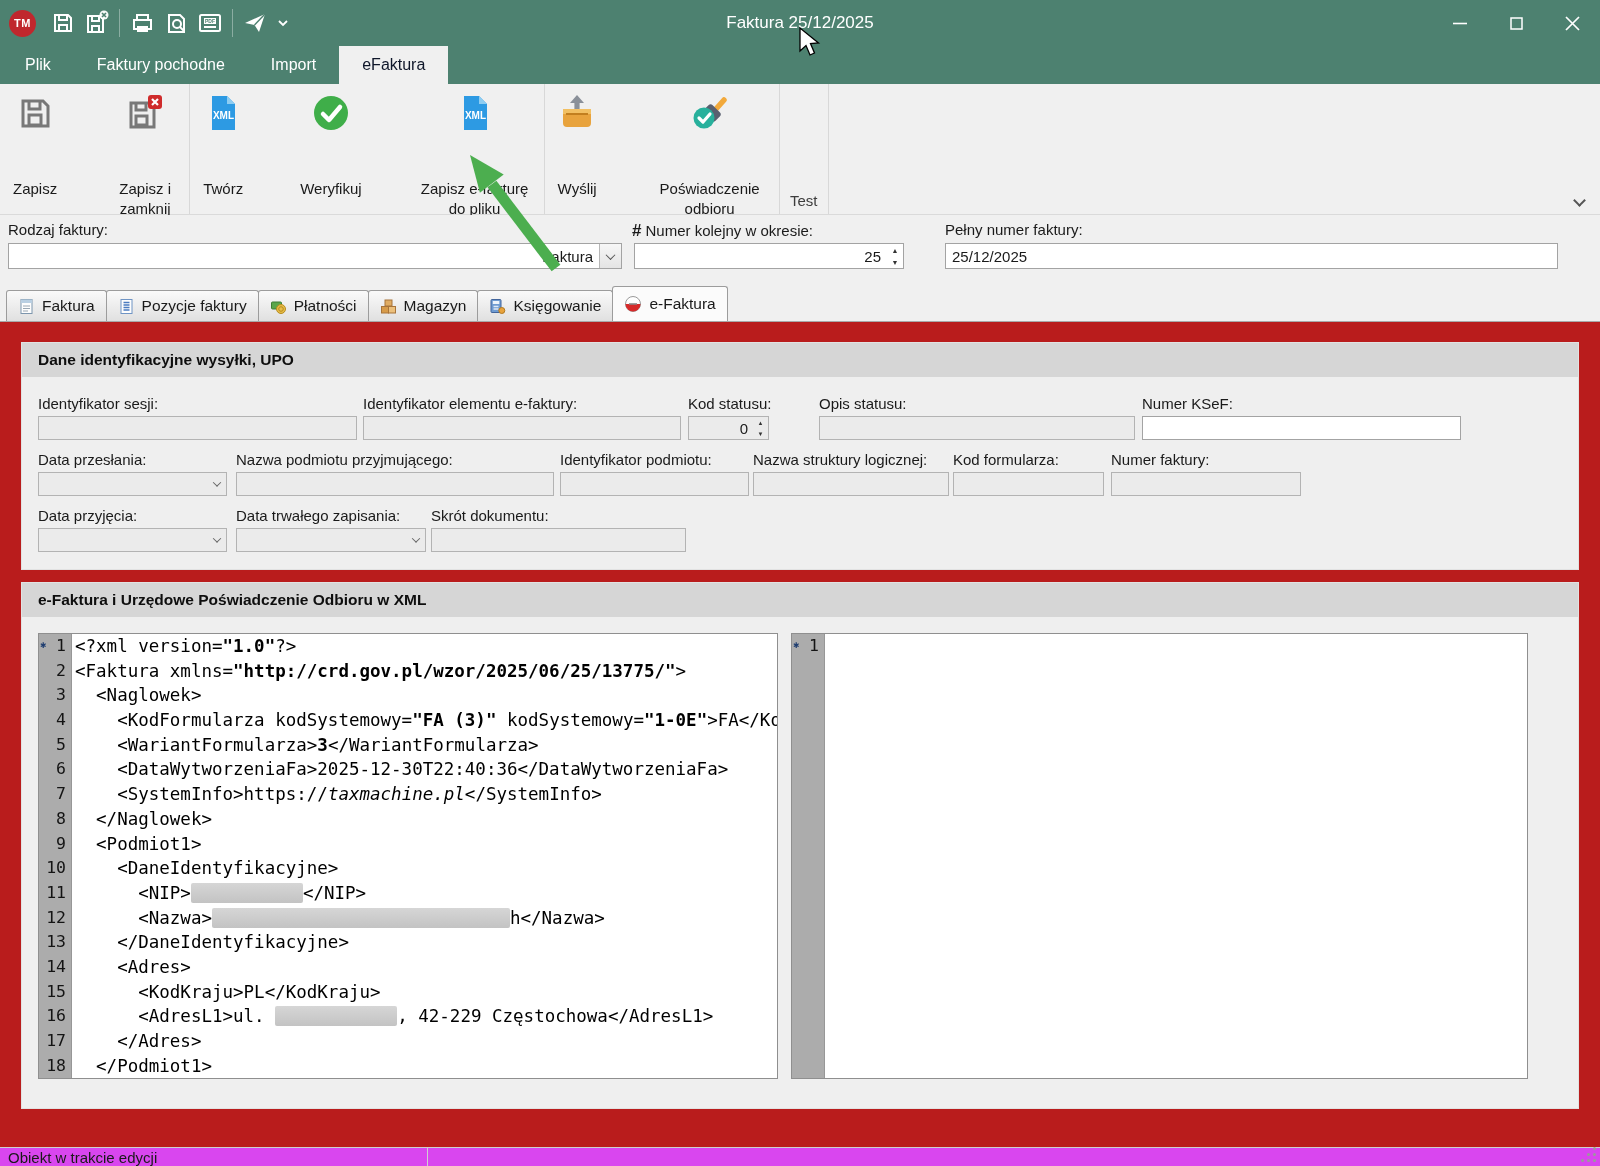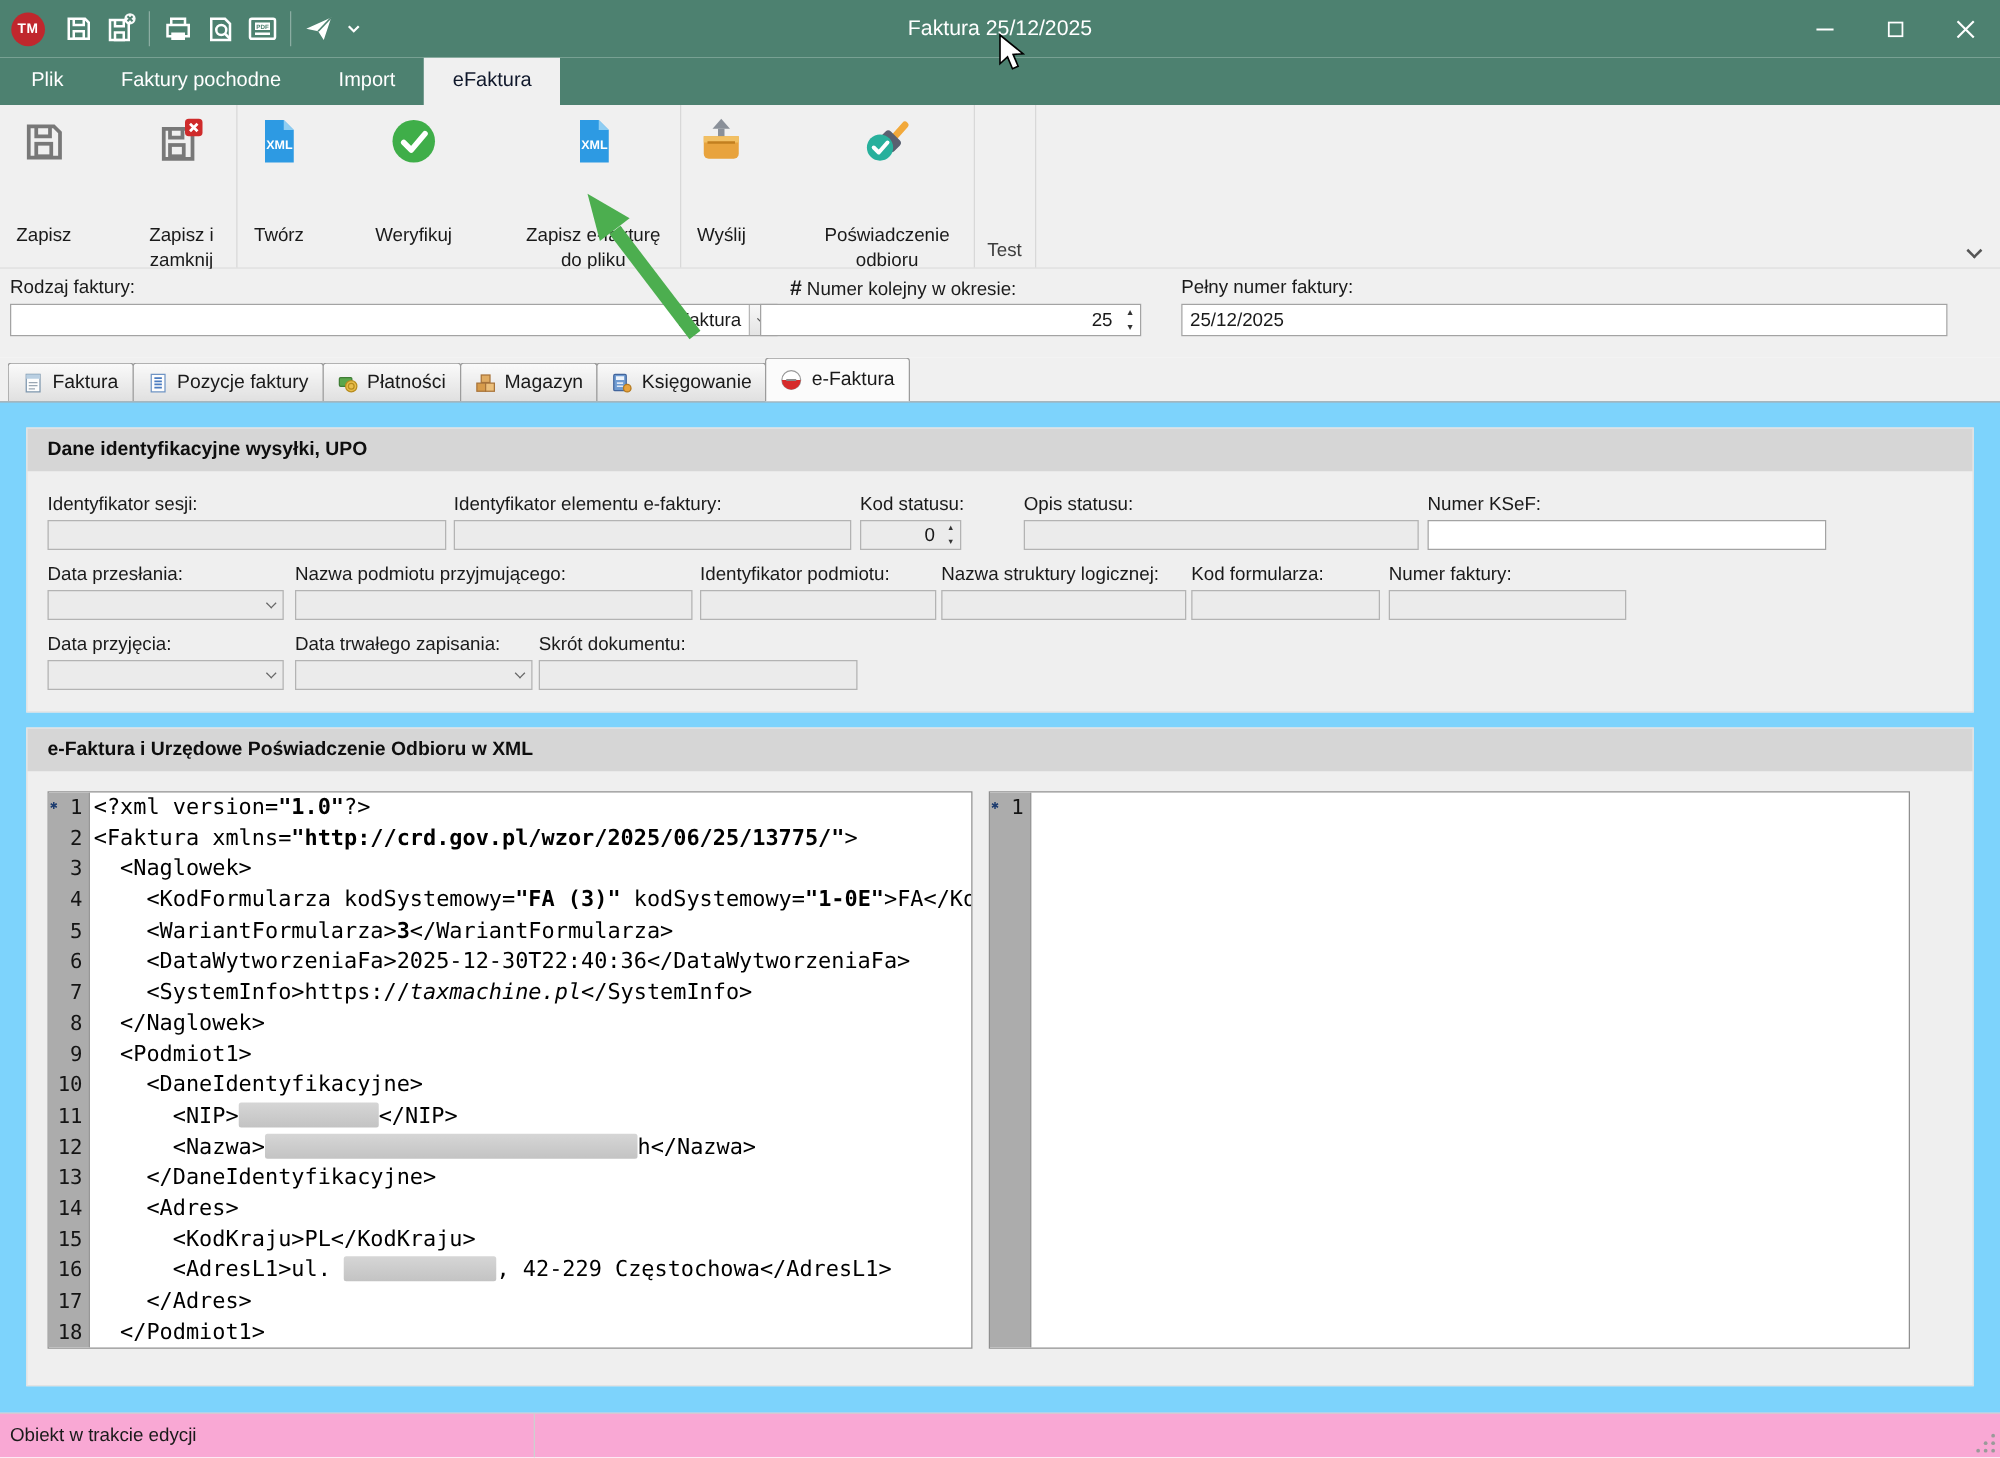--- a/index.html
+++ b/index.html
@@ -56,21 +56,21 @@
 
   
   .tabsrow { height:35px; background:#f0f0f0; display:flex; align-items:flex-end; padding-left:6px; position:relative; flex:0 0 auto; }
   .dtab { display:flex; align-items:center; gap:7px; padding:0 11px; height:31px;
           background:linear-gradient(#fafafa,#e0e0e0); border:1px solid #9c9c9c; border-bottom:none;
           margin-right:-1px; font-size:15.5px; border-radius:3px 3px 0 0; position:relative; z-index:1; }
   .dtab.active { background:#fbfbfb; height:35px; z-index:3; }
   .dtab svg { display:block; }
 
   
-  .panel { flex:1; background:#7dd3fc; border-top:1px solid #a9a9a9; padding:20px 21px 0; position:relative; z-index:2; }
+  .panel { flex:1; background:#b91c1c; border-top:1px solid #a9a9a9; padding:20px 21px 0; position:relative; z-index:2; }
   .groupbox { background:#efefef; border:1px solid #e2e2e2; margin-bottom:12px; }
   .gb-header { background:#d6d6d6; font-weight:bold; font-size:15.5px; padding:8px 16px; color:#0e0e0e; }
   .gb-body { position:relative; }
   #upo-body { height:192px; }
   .fld { position:absolute; }
   .fld-label { font-size:15px; margin-bottom:4px; white-space:nowrap; }
   .fld-input { height:24px; border:1px solid #b3b3b3; background:#ebebeb; display:flex; align-items:center; font-size:15px; }
   .fld-input.enabled { background:#fff; border-color:#a3a3a3; }
   .fld-input .val { flex:1; padding:0 5px; }
   .fld-input .val.right { text-align:right; }
@@ -87,21 +87,21 @@
   .gcell { height:24.7px; line-height:24.7px; text-align:right; padding-right:5px; position:relative; }
   .gmark { position:absolute; left:1px; top:-1px; font-size:10px; color:#1d3c6f; }
   .code { flex:1; overflow:hidden; padding-left:3px; font-family:"DejaVu Sans Mono",monospace; font-size:17.5px; color:#000; }
   .crow { height:24.7px; line-height:24.7px; white-space:pre; }
   .crow .b { font-weight:bold; }
   .crow .i { font-style:italic; }
   .crow .blur { display:inline-block; height:20px; vertical-align:-4px; border-radius:2px;
                 background:linear-gradient(#d6d6d6,#c3c3c3); filter:blur(0.6px); }
 
   
-  .statusbar { height:36px; background:#f9a8d4; border-top:1px solid #cfcfcf; display:flex; align-items:flex-end;
+  .statusbar { height:19px; background:#d946ef; border-top:1px solid #cfcfcf; display:flex; align-items:flex-end;
                font-size:15px; flex:0 0 auto; position:relative; }
   .sb-left { width:428px; height:100%; display:flex; align-items:center; padding-left:8px; border-right:1px solid #cfcfcf; }
   .grip { position:absolute; right:4px; bottom:4px; width:16px; height:16px; }
   .grip b { position:absolute; width:3px; height:3px; background:#9a9a9a; border-radius:50%; }
 
   
   .overlay { position:absolute; left:0; top:0; width:1600px; height:1166px; pointer-events:none; z-index:60; }
 </style>
 </head>
 <body>
@@ -302,21 +302,21 @@
     <div class="fctl" style="left:8px; width:614px">
       <div class="val right">Faktura</div>
       <div class="combo-btn">
           <i></i>
         </div>
     </div>
 
     <div class="flabel" style="left:632px">
       <span class="hash">#</span><span>Numer kolejny w okresie:</span>
     </div>
-    <div class="fctl" style="left:608px; width:305px">
+    <div class="fctl" style="left:634px; width:270px">
       <div class="val right">25</div>
       <div class="spinner">
           <span>▲</span>
           <span>▼</span>
         </div>
     </div>
 
     <div class="flabel" style="left:945px">Pełny numer faktury:</div>
     <div class="fctl" style="left:945px; width:613px">
       <div class="val">25/12/2025</div>

